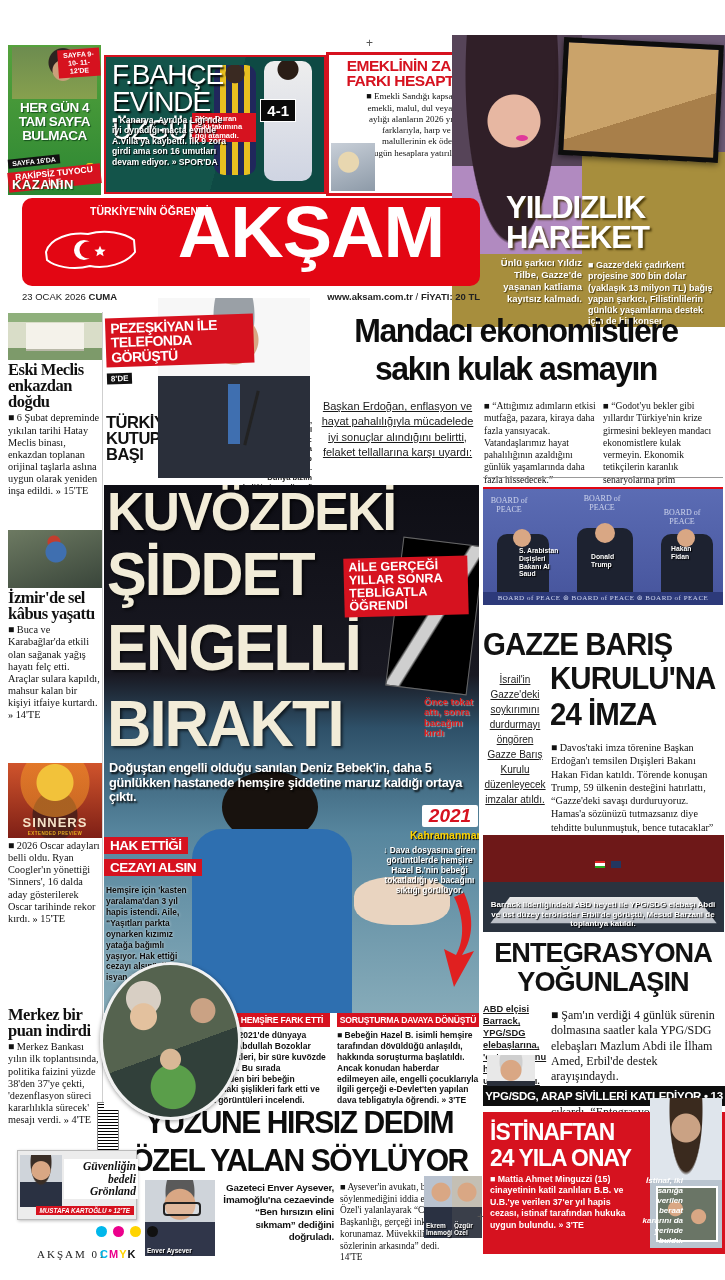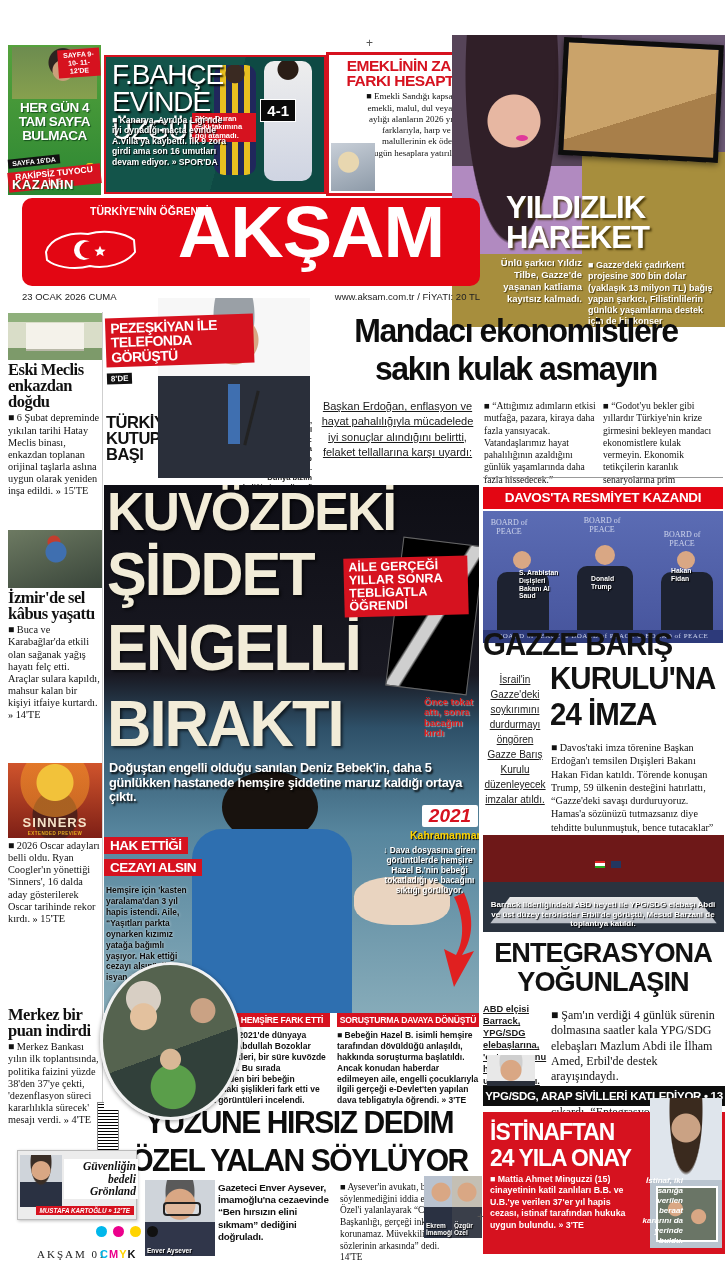--- a/index.html
+++ b/index.html
@@ -1,20 +1,20 @@
 <!DOCTYPE html>
 <html><head>
 <meta charset="utf-8">
 <style>
   html,body{margin:0;padding:0;background:#fff;}
   .page{position:relative;width:725px;height:1280px;background:#fff;overflow:hidden;
         font-family:"Liberation Sans",sans-serif;color:#111;}
   .abs{position:absolute;}
   .serif{font-family:"Liberation Serif",serif;}
-  .b{font-weight:normal;}
+  .b{font-weight:bold;}
 
   
   .promo{left:8px;top:45px;width:93px;height:150px;background:linear-gradient(180deg,#55a23c,#2c8733);overflow:visible;}
   .promo-woman{position:absolute;left:4px;top:2px;width:85px;height:52px;background:
       radial-gradient(circle at 60% 45%,#caa07a 0 10px,transparent 11px),
       radial-gradient(circle at 60% 30%,#2c2420 0 14px,transparent 15px),
       linear-gradient(180deg,#6d8c4f,#87a04e);}
   .promo-badge{position:absolute;right:1px;top:4px;width:40px;background:#d6121f;color:#fff;
       font-weight:bold;font-size:7px;line-height:1.15;text-align:center;padding:2px 1px;transform:rotate(-4deg);}
   .promo-title{position:absolute;left:0;top:56px;width:93px;text-align:center;color:#fff;font-weight:bold;
@@ -164,21 +164,21 @@
       linear-gradient(160deg,#55634f 0 55%,#31403a 55%);}
   .inctext{left:104px;top:1013px;width:375px;height:97px;background:#fff;z-index:5;}
   .inc-col{position:absolute;top:0;}
   .inc-bar{background:#d6121f;color:#fff;font-weight:bold;font-size:8.6px;text-align:center;
       padding:2px 0;letter-spacing:-.2px;}
   .inc-colp{margin:3px 0 0;font-weight:bold;font-size:8.5px;line-height:1.28;color:#111;}
 
   
   .davos-banner{left:483px;top:487px;width:240px;height:22px;background:#e30613;color:#fff;font-weight:bold;
       font-size:13.5px;text-align:center;line-height:22px;letter-spacing:-.3px;}
-  .davos{left:483px;top:511px;width:240px;height:132px;background:linear-gradient(180deg,#5b6cb4,#46549c);overflow:hidden;}
+  .davos{left:483px;top:489px;width:240px;height:116px;background:linear-gradient(180deg,#5b6cb4,#46549c);overflow:hidden;}
   .dv-bg{position:absolute;color:#dfe4f5;font-family:"Liberation Serif",serif;font-size:8px;opacity:.85;text-align:center;line-height:1.1;}
   .dv-fig{position:absolute;bottom:13px;border-radius:10px 10px 0 0;background:#1d2230;}
   .dv-face{position:absolute;border-radius:50%;background:#d9a784;}
   .dv-lbl{position:absolute;color:#fff;font-weight:bold;font-size:6.8px;line-height:1.15;text-shadow:1px 1px 1px #000;}
   .dv-strip{position:absolute;left:0;bottom:0;width:100%;height:13px;background:#2d3a7a;color:#cfd6ee;
       font-size:7px;line-height:13px;text-align:center;font-family:"Liberation Serif",serif;letter-spacing:.5px;}
   .gz-l{position:absolute;font-weight:bold;letter-spacing:-1px;line-height:.95;color:#121212;transform:scaleX(.95);transform-origin:left;}
   .gz-deck{left:483px;top:672px;width:64px;font-size:10px;line-height:1.5;text-decoration:underline;color:#1a1a1a;text-align:center;}
   .gz-body{left:551px;top:741px;width:172px;font-family:"Liberation Serif",serif;font-size:10.2px;line-height:1.3;}
   .meeting{left:483px;top:835px;width:241px;height:97px;overflow:hidden;background:
@@ -216,21 +216,21 @@
   
   .barcode{left:97px;top:1102px;width:20px;height:62px;background:repeating-linear-gradient(0deg,#000 0 1px,#fff 1px 3px);border:1px solid #888;}
   .ays-h{position:absolute;left:118px;width:362px;text-align:center;font-weight:bold;font-size:31px;
       letter-spacing:-1.5px;line-height:.95;color:#0d0d0d;transform:scaleX(.97);}
   .ays-photo1{left:145px;top:1180px;width:70px;height:76px;background:
       radial-gradient(circle at 50% 32%,#d9a784 0 15px,transparent 16px),
       radial-gradient(ellipse at 50% 16%,#5a5a5a 0 14px,transparent 15px),
       linear-gradient(180deg,#cfd4da 0 55%,#30364a 55%);}
   .ays-glass{position:absolute;left:18px;top:22px;width:34px;height:10px;border:2px solid #222;border-radius:4px;background:rgba(255,255,255,.2);}
   .pname{position:absolute;left:2px;bottom:2px;color:#fff;font-weight:bold;font-size:6.5px;line-height:1.1;text-shadow:1px 1px 1px #000;}
-  .ays-left{left:218px;top:1182px;width:116px;font-weight:bold;font-size:9.8px;line-height:1.25;text-align:left;letter-spacing:-.2px;}
+  .ays-left{left:218px;top:1182px;width:116px;font-weight:bold;font-size:9.8px;line-height:1.25;text-align:right;letter-spacing:-.2px;}
   .ays-right{left:340px;top:1182px;width:124px;font-family:"Liberation Serif",serif;font-size:9.3px;line-height:1.26;}
   .ays-photo2{left:424px;top:1176px;width:34px;height:62px;background:
       radial-gradient(circle at 50% 26%,#d9a784 0 9px,transparent 10px),
       linear-gradient(180deg,#b9c2cf 0 50%,#2a3142 50%);}
   .ays-photo3{left:452px;top:1176px;width:30px;height:62px;background:
       radial-gradient(circle at 50% 26%,#d9a784 0 9px,transparent 10px),
       linear-gradient(180deg,#c4bfb4 0 50%,#3a3f4a 50%);}
 
   
   .colm{left:17px;top:1150px;width:118px;height:68px;background:#ececec;border:1px solid #bbb;box-shadow:1px 1px 3px rgba(0,0,0,.25);font-style:italic;}

